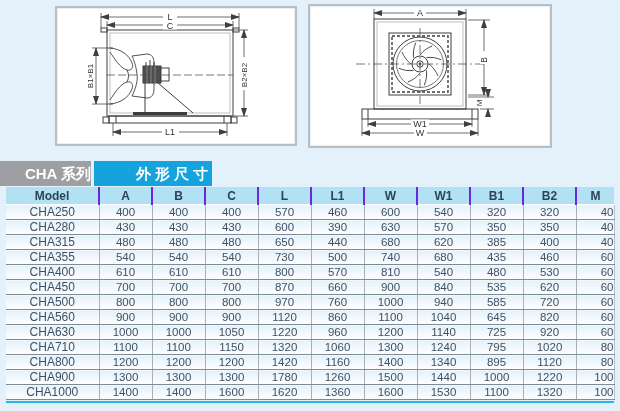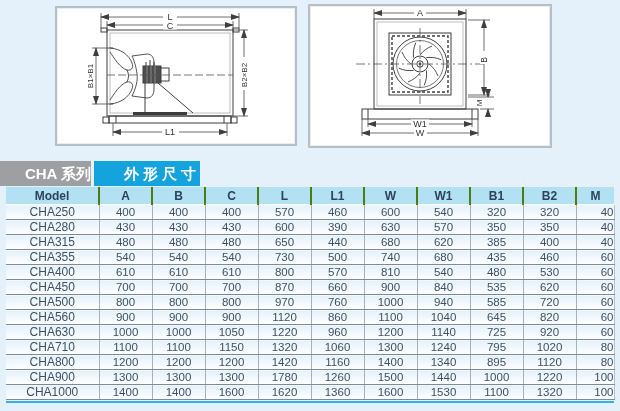--- a/index.html
+++ b/index.html
@@ -14,30 +14,30 @@
   }
   .frame-side  { left:55px; top:6px;  width:238px; height:136px; }
   .frame-front { left:308px; top:4px; width:240px; height:140px; }
   svg { display:block; }
 
   .chip {
     position:absolute; top:153px; height:25px; line-height:25px;
     color:#ffffff; font-size:15px; font-weight:bold; text-align:right;margin-top:8px;
   }
   .chip-gray { left:0;    width:91px;  background:#9d9fa2; }
-  .chip-blue { left:94px; width:106px; background:#14a3dc; letter-spacing:4px; }
+  .chip-blue { left:94px; width:118px; background:#14a3dc; letter-spacing:4px; }
 
   table.dims {
     position:absolute; left:6px; top:187px; width:608px;
     border-collapse:collapse; table-layout:fixed;
   }
   table.dims thead th {
     background:#b2e1f4; color:#2d4357;
     font-size:12px; font-weight:bold; height:17px; padding:0;
-    border-right:2px solid #4d7c0f; border-bottom:1px solid #ffffff;
+    border-right:2px solid #6d28d9; border-bottom:1px solid #ffffff;
   }
   table.dims thead th:last-child { border-right:none; }
   table.dims tbody td {
     height:14px; padding:0; text-align:center;
     font-size:11.5px; line-height:14px; color:#3e5164;
     background:linear-gradient(180deg,#e4f1f9 0%,#f7fbfe 70%,#fdfeff 100%);
     border-right:1px solid #a6b1ba; border-bottom:1px solid #7e8a94;
   }
   table.dims tbody td:last-child { border-right:1px solid #b8c2ca;text-align:right; }
   table.dims tbody td:first-child { font-size:12px; }

